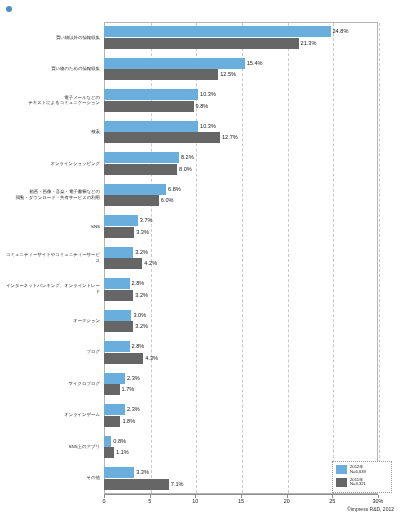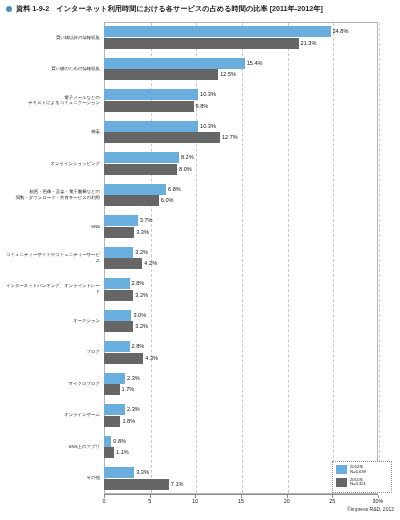--- a/index.html
+++ b/index.html
@@ -118,21 +118,20 @@
     white-space: nowrap;
   }
 </style>
 </head>
 <body>
 
 <div id="root">
 
   <div class="title-bar">
     <span class="title-dot"></span>
-    <span class="title-text">資料 1-9-2　インターネット利用時間における各サービスの占める時間の比率 [2011年-2012年]</span>
   </div>
 
   <div class="plot-frame" id="plot-frame">
       <div class="gridline" style="left: 45.6667px;"></div>
       <div class="gridline" style="left: 91.3333px;"></div>
       <div class="gridline" style="left: 137px;"></div>
       <div class="gridline" style="left: 182.667px;"></div>
       <div class="gridline" style="left: 228.333px;"></div>
       <div class="gridline" style="left: 274px;"></div>
     </div>

